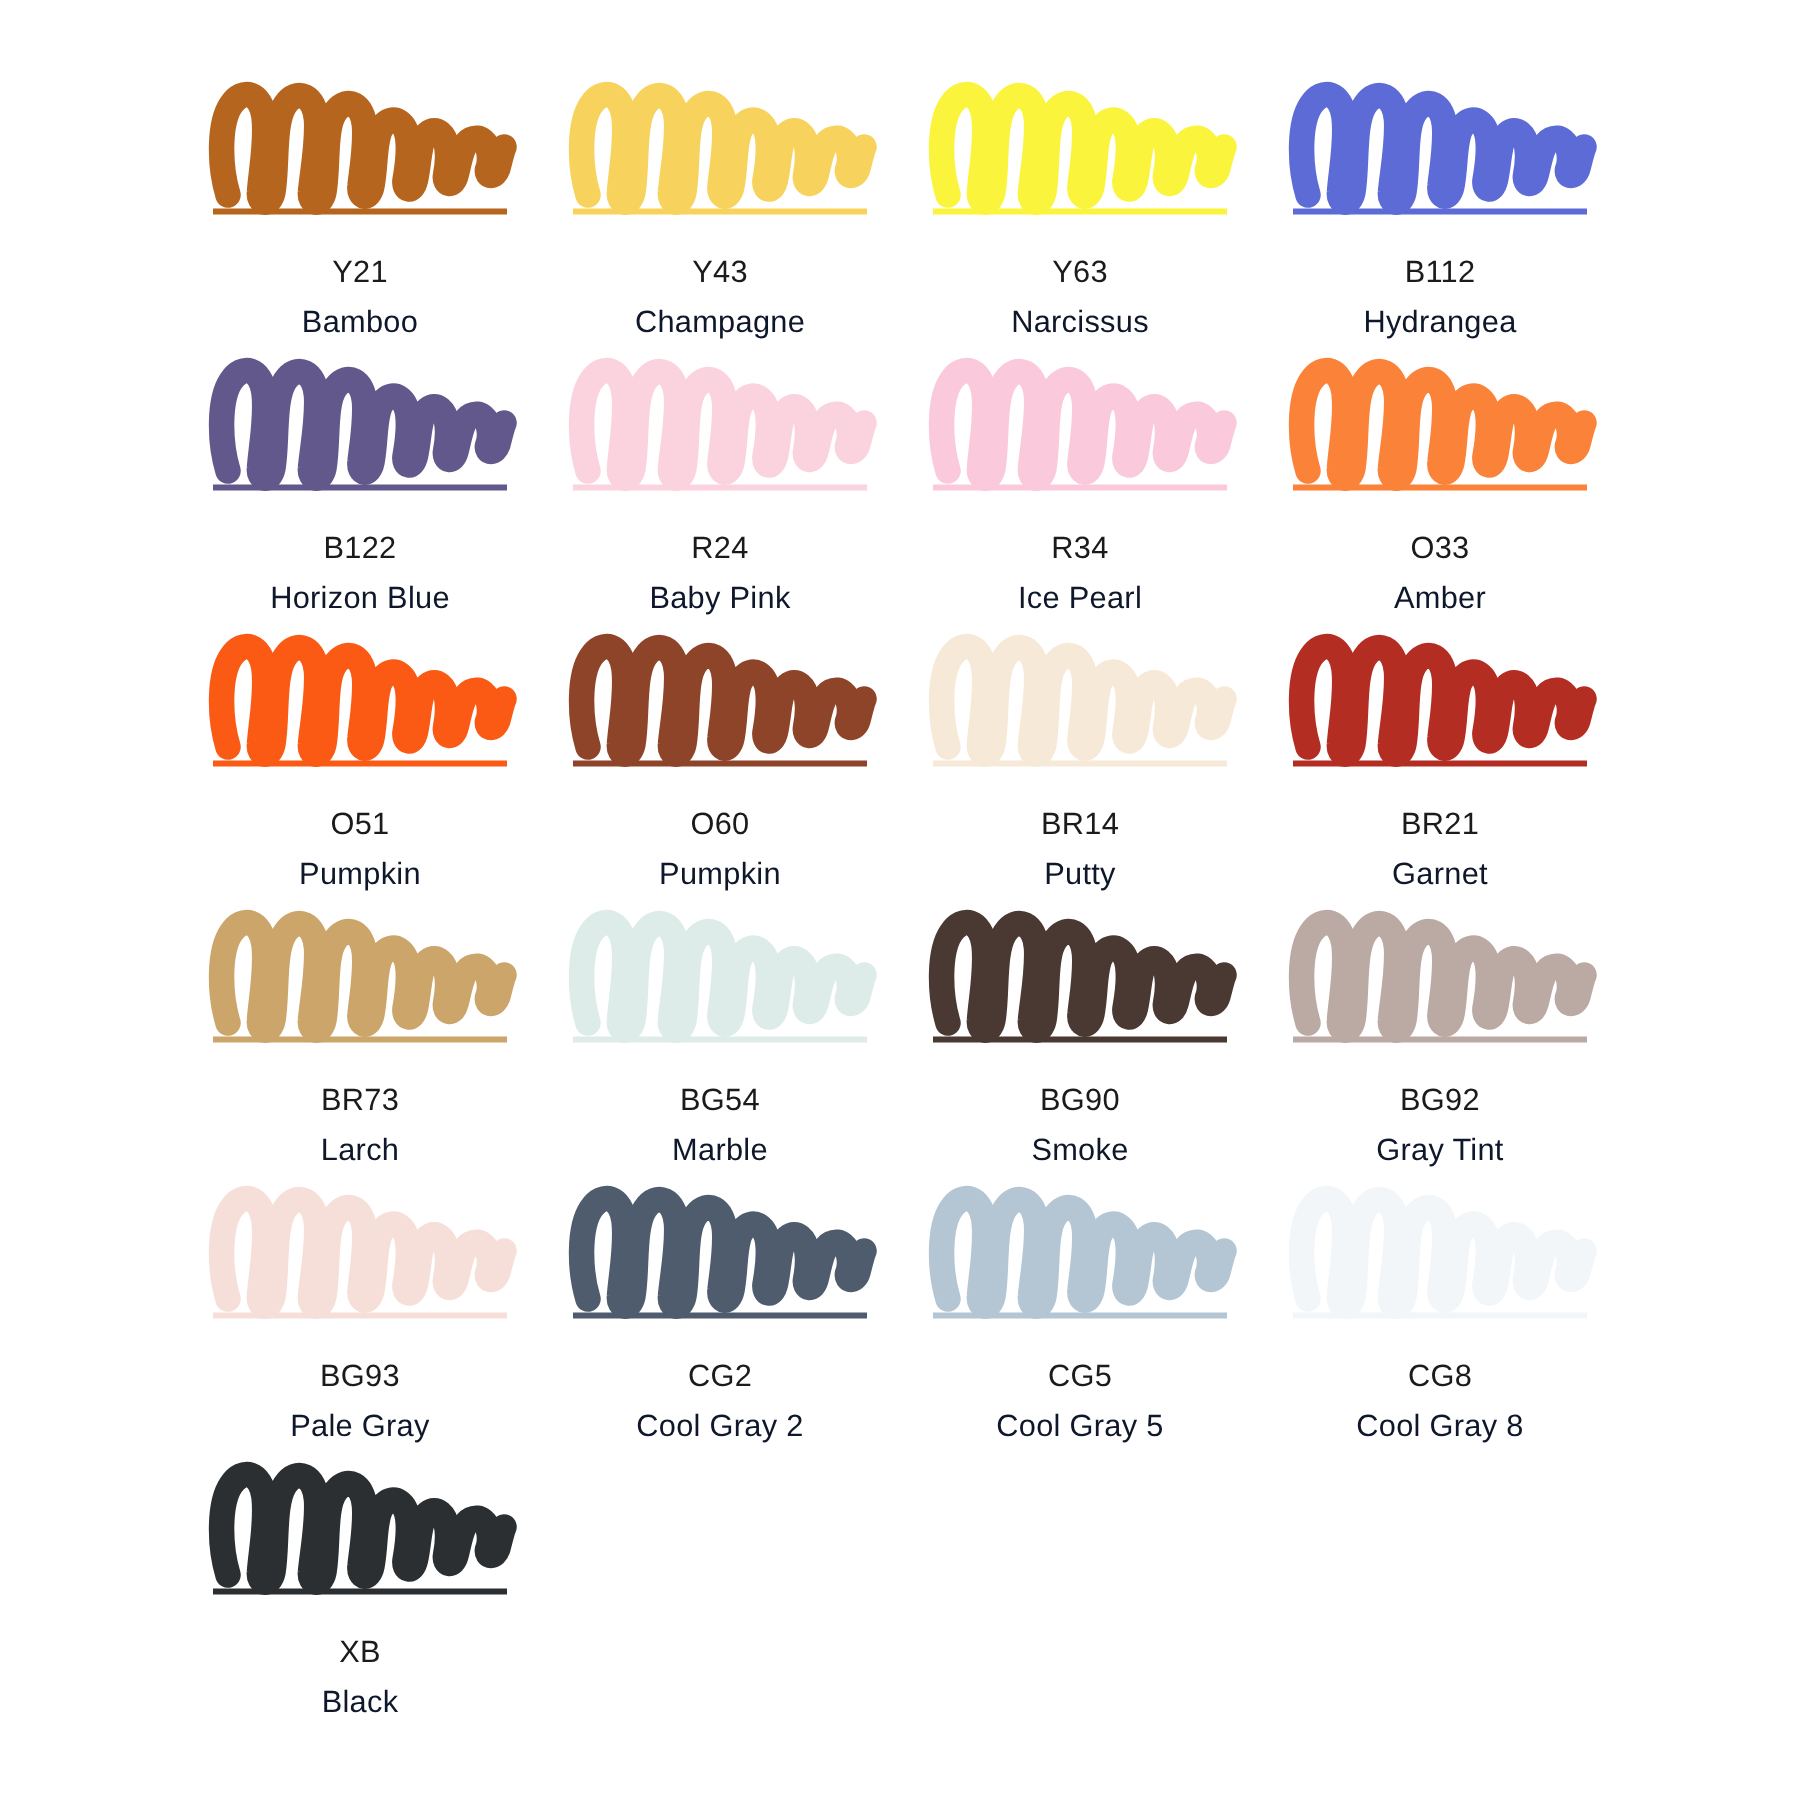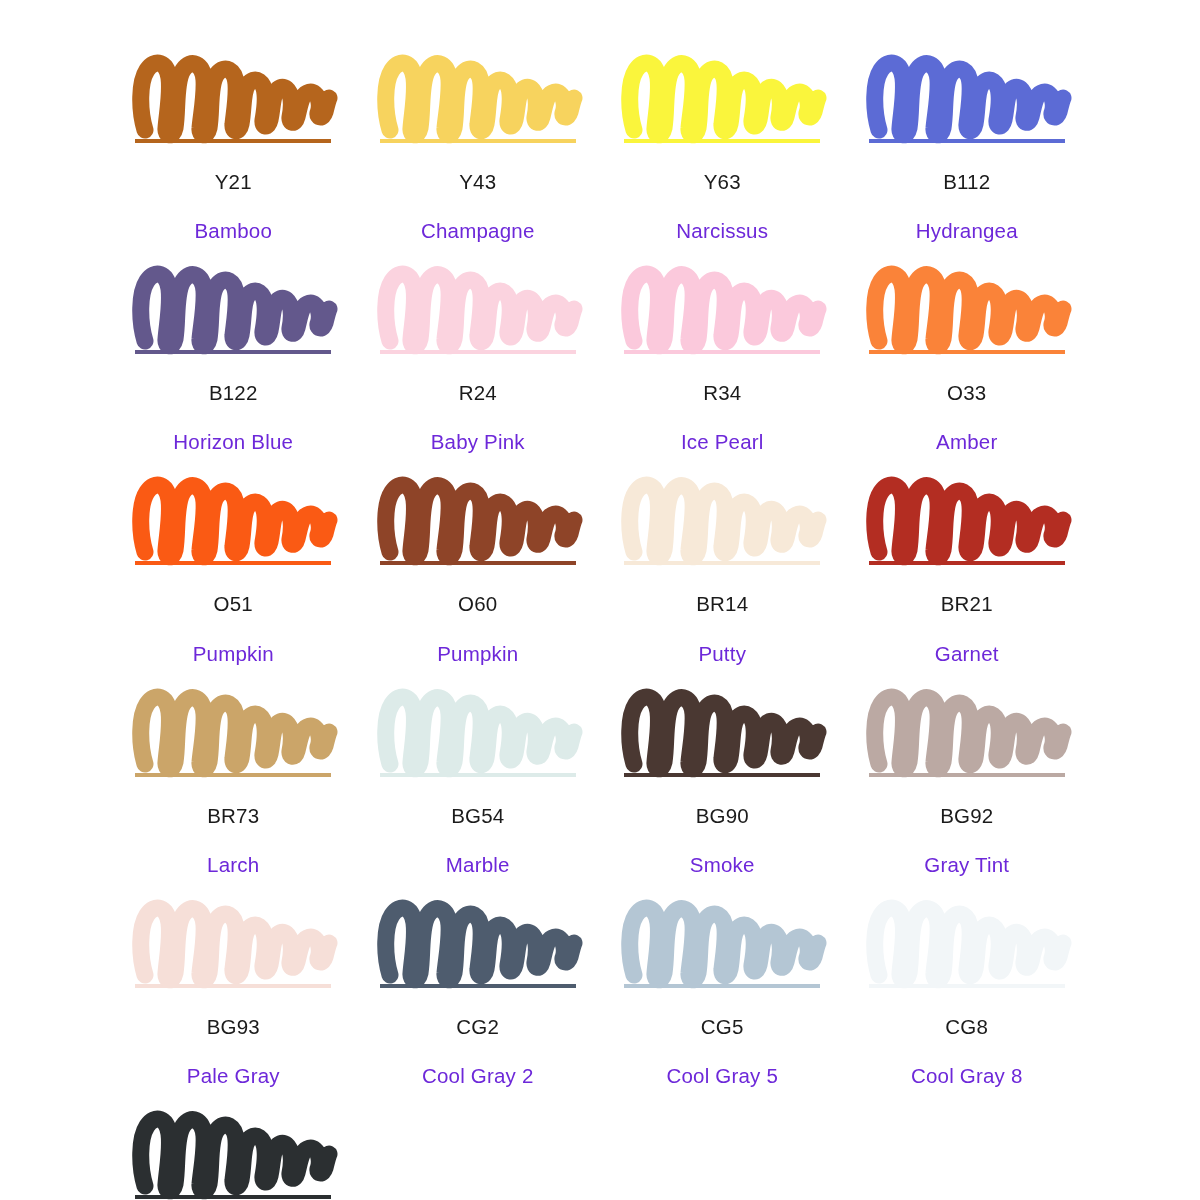--- a/index.html
+++ b/index.html
@@ -19,21 +19,20 @@
   #swatch-grid {
     box-sizing: border-box;
     width: 1200px;
     height: 1200px;
     padding: 52px 120px 44px 120px;
     display: grid;
     grid-template-columns: repeat(4, 1fr);
     grid-template-rows: repeat(6, 1fr);
     column-gap: 0px;
     row-gap: 0px;
-    gap: 18px;
   }
 
   .swatch-cell {
     display: flex;
     flex-direction: column;
     align-items: center;
     justify-content: flex-start;
   }
 
   .stroke-wrap {
@@ -66,22 +65,22 @@
     font-size: 20.5px;
     font-weight: 400;
     letter-spacing: 0.2px;
     color: #1b1b1b;
   }
   .swatch-name {
     display: block;
     font-size: 20.5px;
     font-weight: 400;
     letter-spacing: 0.2px;
-    color: #6d28d9;
-    margin-top: 20px;
+    color: #0f172a;
+    margin-top: 4px;
     white-space: nowrap;
   }
 </style>
 </head>
 <body style="background: rgb(255, 255, 255); color: rgb(27, 27, 27);">
 
 <main id="swatch-grid">
   <div class="swatch-cell">
     <div class="stroke-wrap">
       <svg viewBox="0 0 196 86" xmlns="http://www.w3.org/2000/svg" aria-hidden="true">

